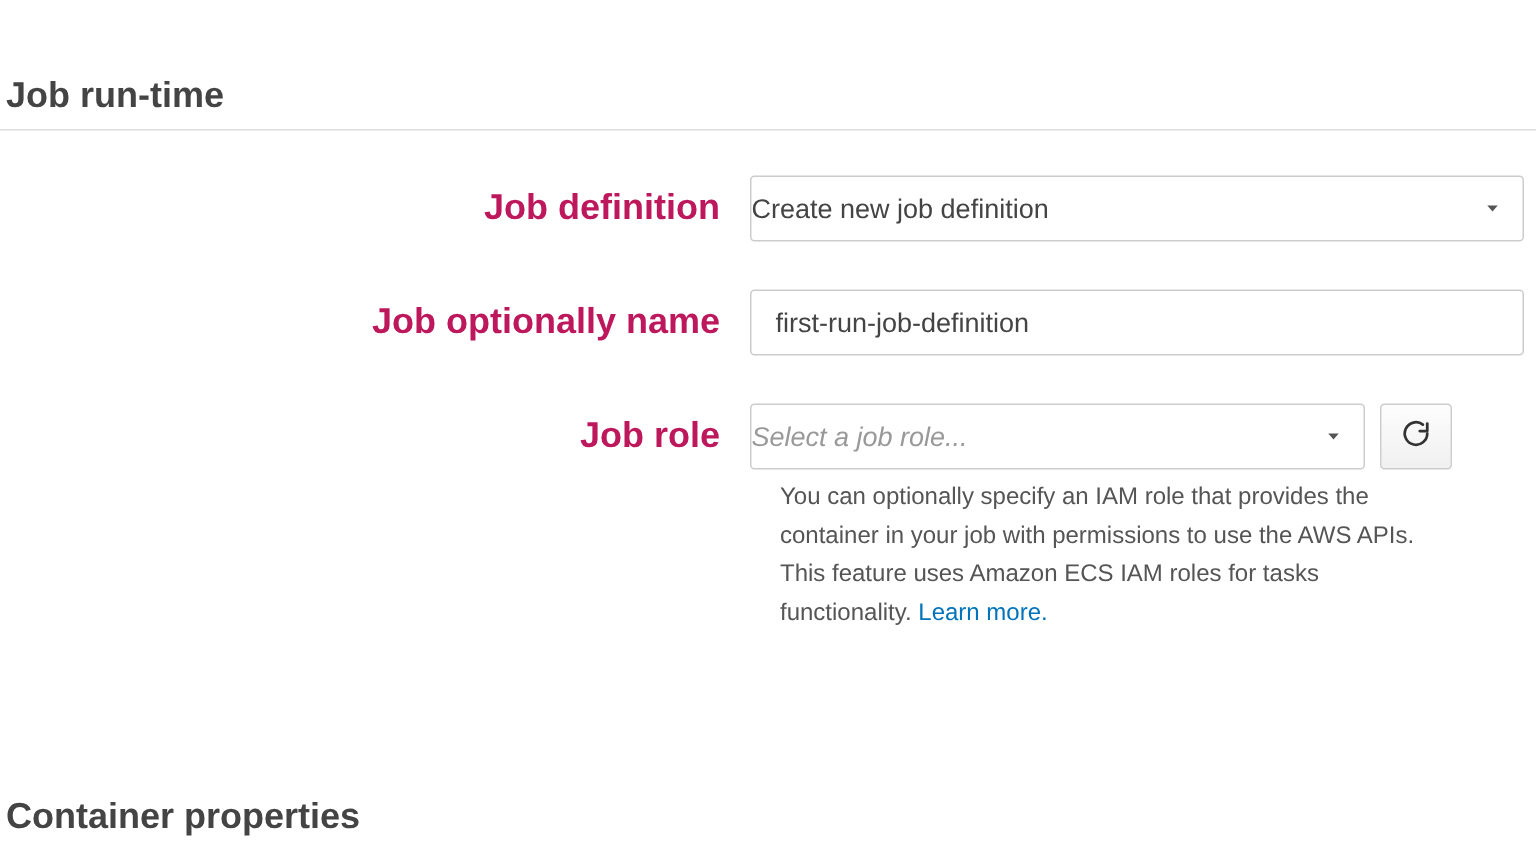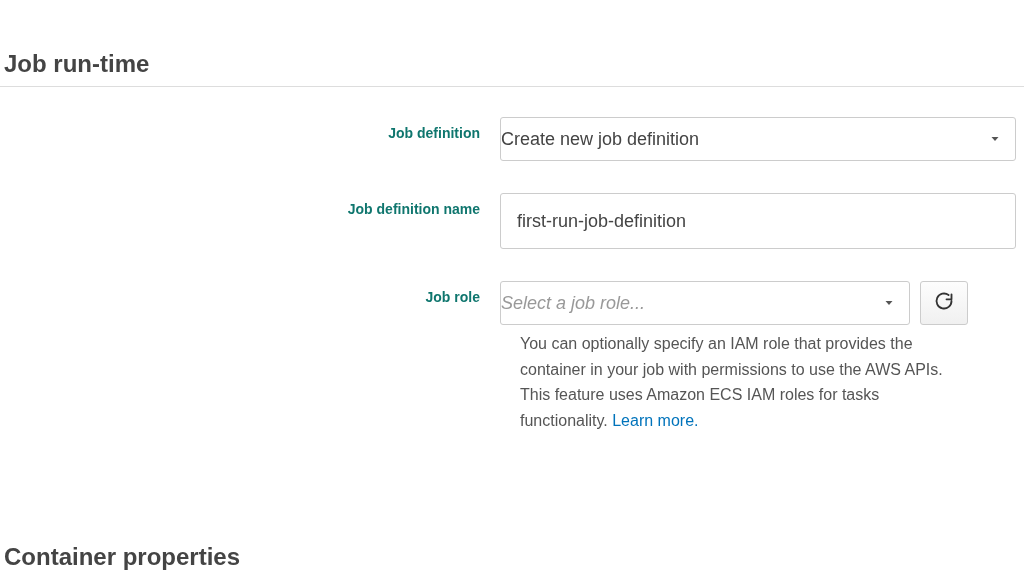--- a/index.html
+++ b/index.html
@@ -26,23 +26,23 @@
       display: flex;
       align-items: flex-start;
       margin-bottom: 32px;
     }
     .form-row.tight { margin-bottom: 10px; justify-content: center; }
     .label-col {
       flex: 0 0 500px;
       text-align: right;
       padding-right: 20px;
       padding-top: 8px;
-      font-size: 14px;
+      font-size: 24px;
       font-weight: 700;
-      color: #0f766e;
+      color: #be185d;
     }
     .field-col {
       flex: 1;
       display: flex;
       align-items: center;
       gap: 10px;
       padding-right: 8px;
     }
     .select {
       position: relative;
@@ -61,21 +61,21 @@
     .select.placeholder span { color: #999; font-style: italic; }
     .select .caret {
       position: absolute;
       right: 14px;
       top: 50%;
       transform: translateY(-50%);
     }
     .caret svg { width: 12px; height: 12px; display: block; }
     .input {
       flex: 1;
-      height: 56px;
+      height: 44px;
       border: 1px solid #ccc;
       border-radius: 3px;
       background: #fff;
       padding: 0 16px;
       font-size: 18px;
       color: #444;
       outline: none;
     }
     .refresh-btn {
       flex: 0 0 48px;
@@ -120,21 +120,21 @@
         <span class="caret">
           <svg viewBox="0 0 24 24">
               <path d="M5 8l7 8 7-8z" fill="#555"></path>
             </svg>
         </span>
       </div>
     </div>
   </div>
 
   <div class="form-row">
-    <div class="label-col">Job definition name</div>
+    <div class="label-col">Job optionally name</div>
     <div class="field-col">
       <input class="input" type="text" value="first-run-job-definition" style="">
     </div>
   </div>
 
   <div class="form-row tight">
     <div class="label-col">Job role</div>
     <div class="field-col">
       <div class="select placeholder job-role-select">
         <span>Select a job role...</span>

